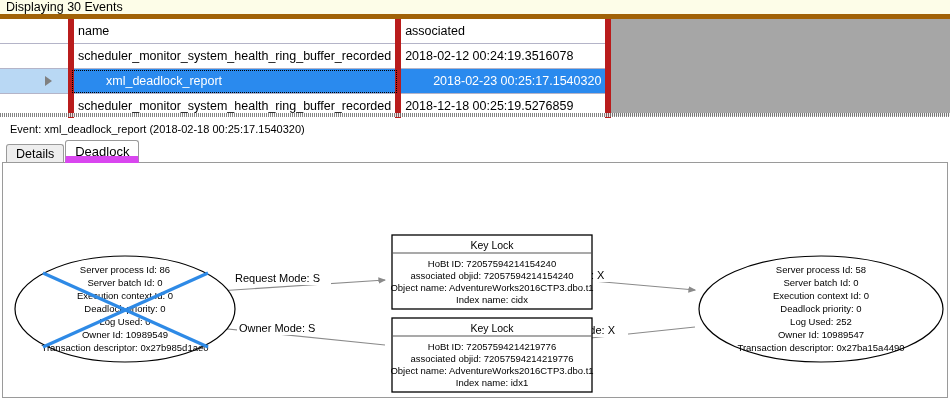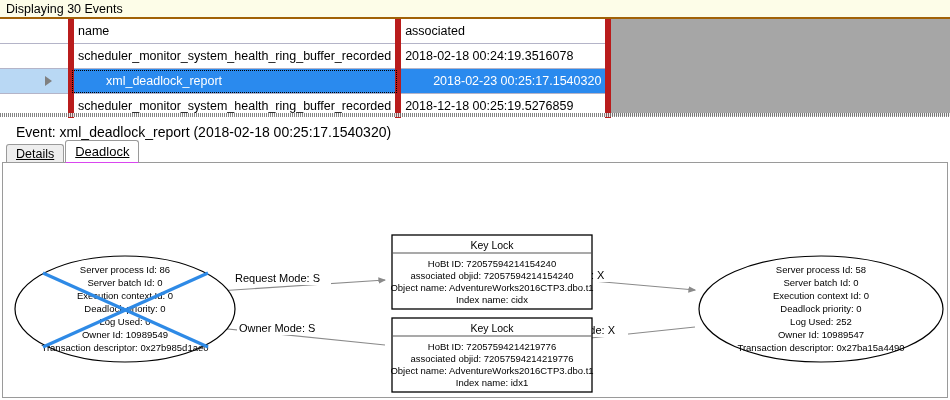--- a/index.html
+++ b/index.html
@@ -16,21 +16,21 @@
     overflow: hidden;
     position: relative;
   }
 
   
   #status-banner {
     position: absolute;
     left: 0; top: 0;
     width: 950px; height: 19px;
     background: #fdfde8;
-    border-bottom: 2px solid #a16207;
+    border-bottom: 5px solid #a16207;
     box-sizing: border-box;
     display: flex;
     align-items: center;
     padding-left: 6px;
     font-size: 12.5px;
   }
 
   
   #events-grid {
     position: absolute;
@@ -93,24 +93,24 @@
         #ffffff 1px, #ffffff 2px);
     opacity: .85;
   }
 
   
   #event-header {
     position: absolute;
     left: 0; top: 118px;
     width: 950px; height: 22px;
     display: flex;
-    align-items: flex-end;
-    padding-left: 16px;
-    box-sizing: border-box;
-    font-size: 14px;
+    align-items: center;
+    padding-left: 10px;
+    box-sizing: border-box;
+    font-size: 11px;
     background: #ffffff;
   }
 
   
   #tab-strip {
     position: absolute;
     left: 0; top: 140px;
     width: 950px; height: 23px;
     display: flex;
     align-items: flex-end;
@@ -123,30 +123,29 @@
     line-height: 19px;
     padding: 0 9px;
     margin-right: 1px;
     font-size: 12.5px;
     border: 1px solid #9a9a9a;
     border-bottom: none;
     border-radius: 3px 3px 0 0;
     background: #eeeeee;
     color: #000;
     box-sizing: border-box;
-    text-decoration: underline;
   }
   .tab.active {
     height: 23px;
     line-height: 21px;
     background: #ffffff;
     font-size: 13px;
     position: relative;
     z-index: 3;
-    border-bottom: 1px solid #d946ef;
+    border-bottom: 7px solid #d946ef;
   }
 
   
   #deadlock-canvas {
     position: absolute;
     left: 2px; top: 162px;
     width: 946px; height: 236px;
     border: 1px solid #9a9a9a;
     background: #ffffff;
     box-sizing: border-box;
@@ -193,21 +192,21 @@
   <table class="grid-table">
     <tbody>
         <tr class="header-row">
       <td class="col-sel"></td>
       <td class="col-name">name</td>
       <td class="col-ts">associated</td>
     </tr>
     <tr>
       <td class="col-sel"></td>
       <td class="col-name">scheduler_monitor_system_health_ring_buffer_recorded</td>
-      <td class="col-ts">2018-02-18 00:24:19.3516078</td>
+      <td class="col-ts">2018-02-12 00:24:19.3516078</td>
     </tr>
     <tr class="row-selected">
       <td class="col-sel">
         <div class="sel-triangle"></div>
       </td>
       <td class="col-name cell-focus">xml_deadlock_report</td>
       <td class="col-ts">2018-02-23 00:25:17.1540320</td>
     </tr>
     <tr>
       <td class="col-sel"></td>

